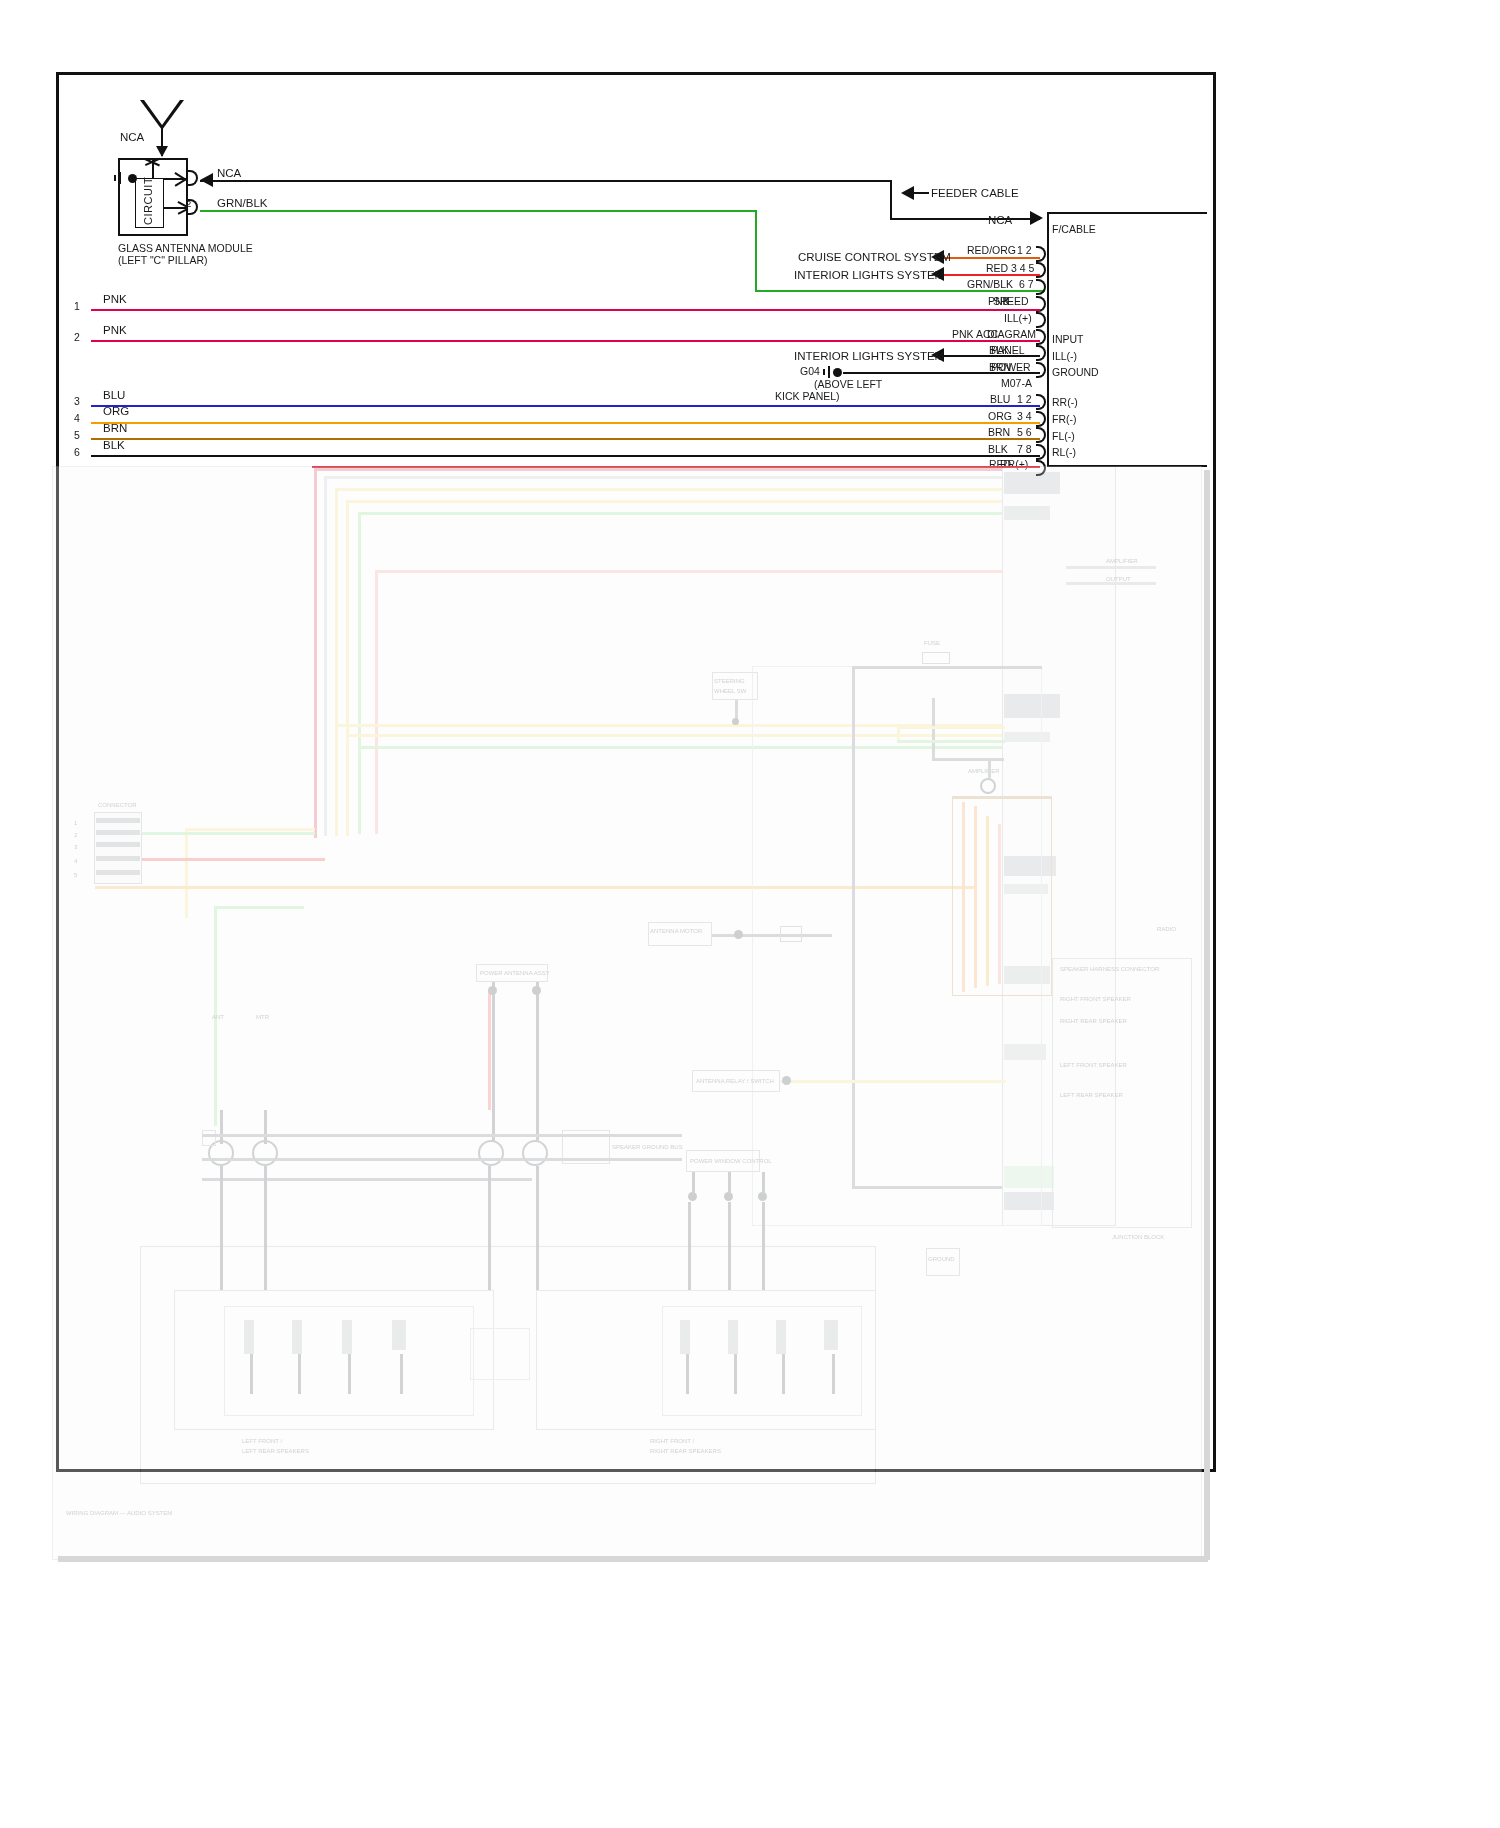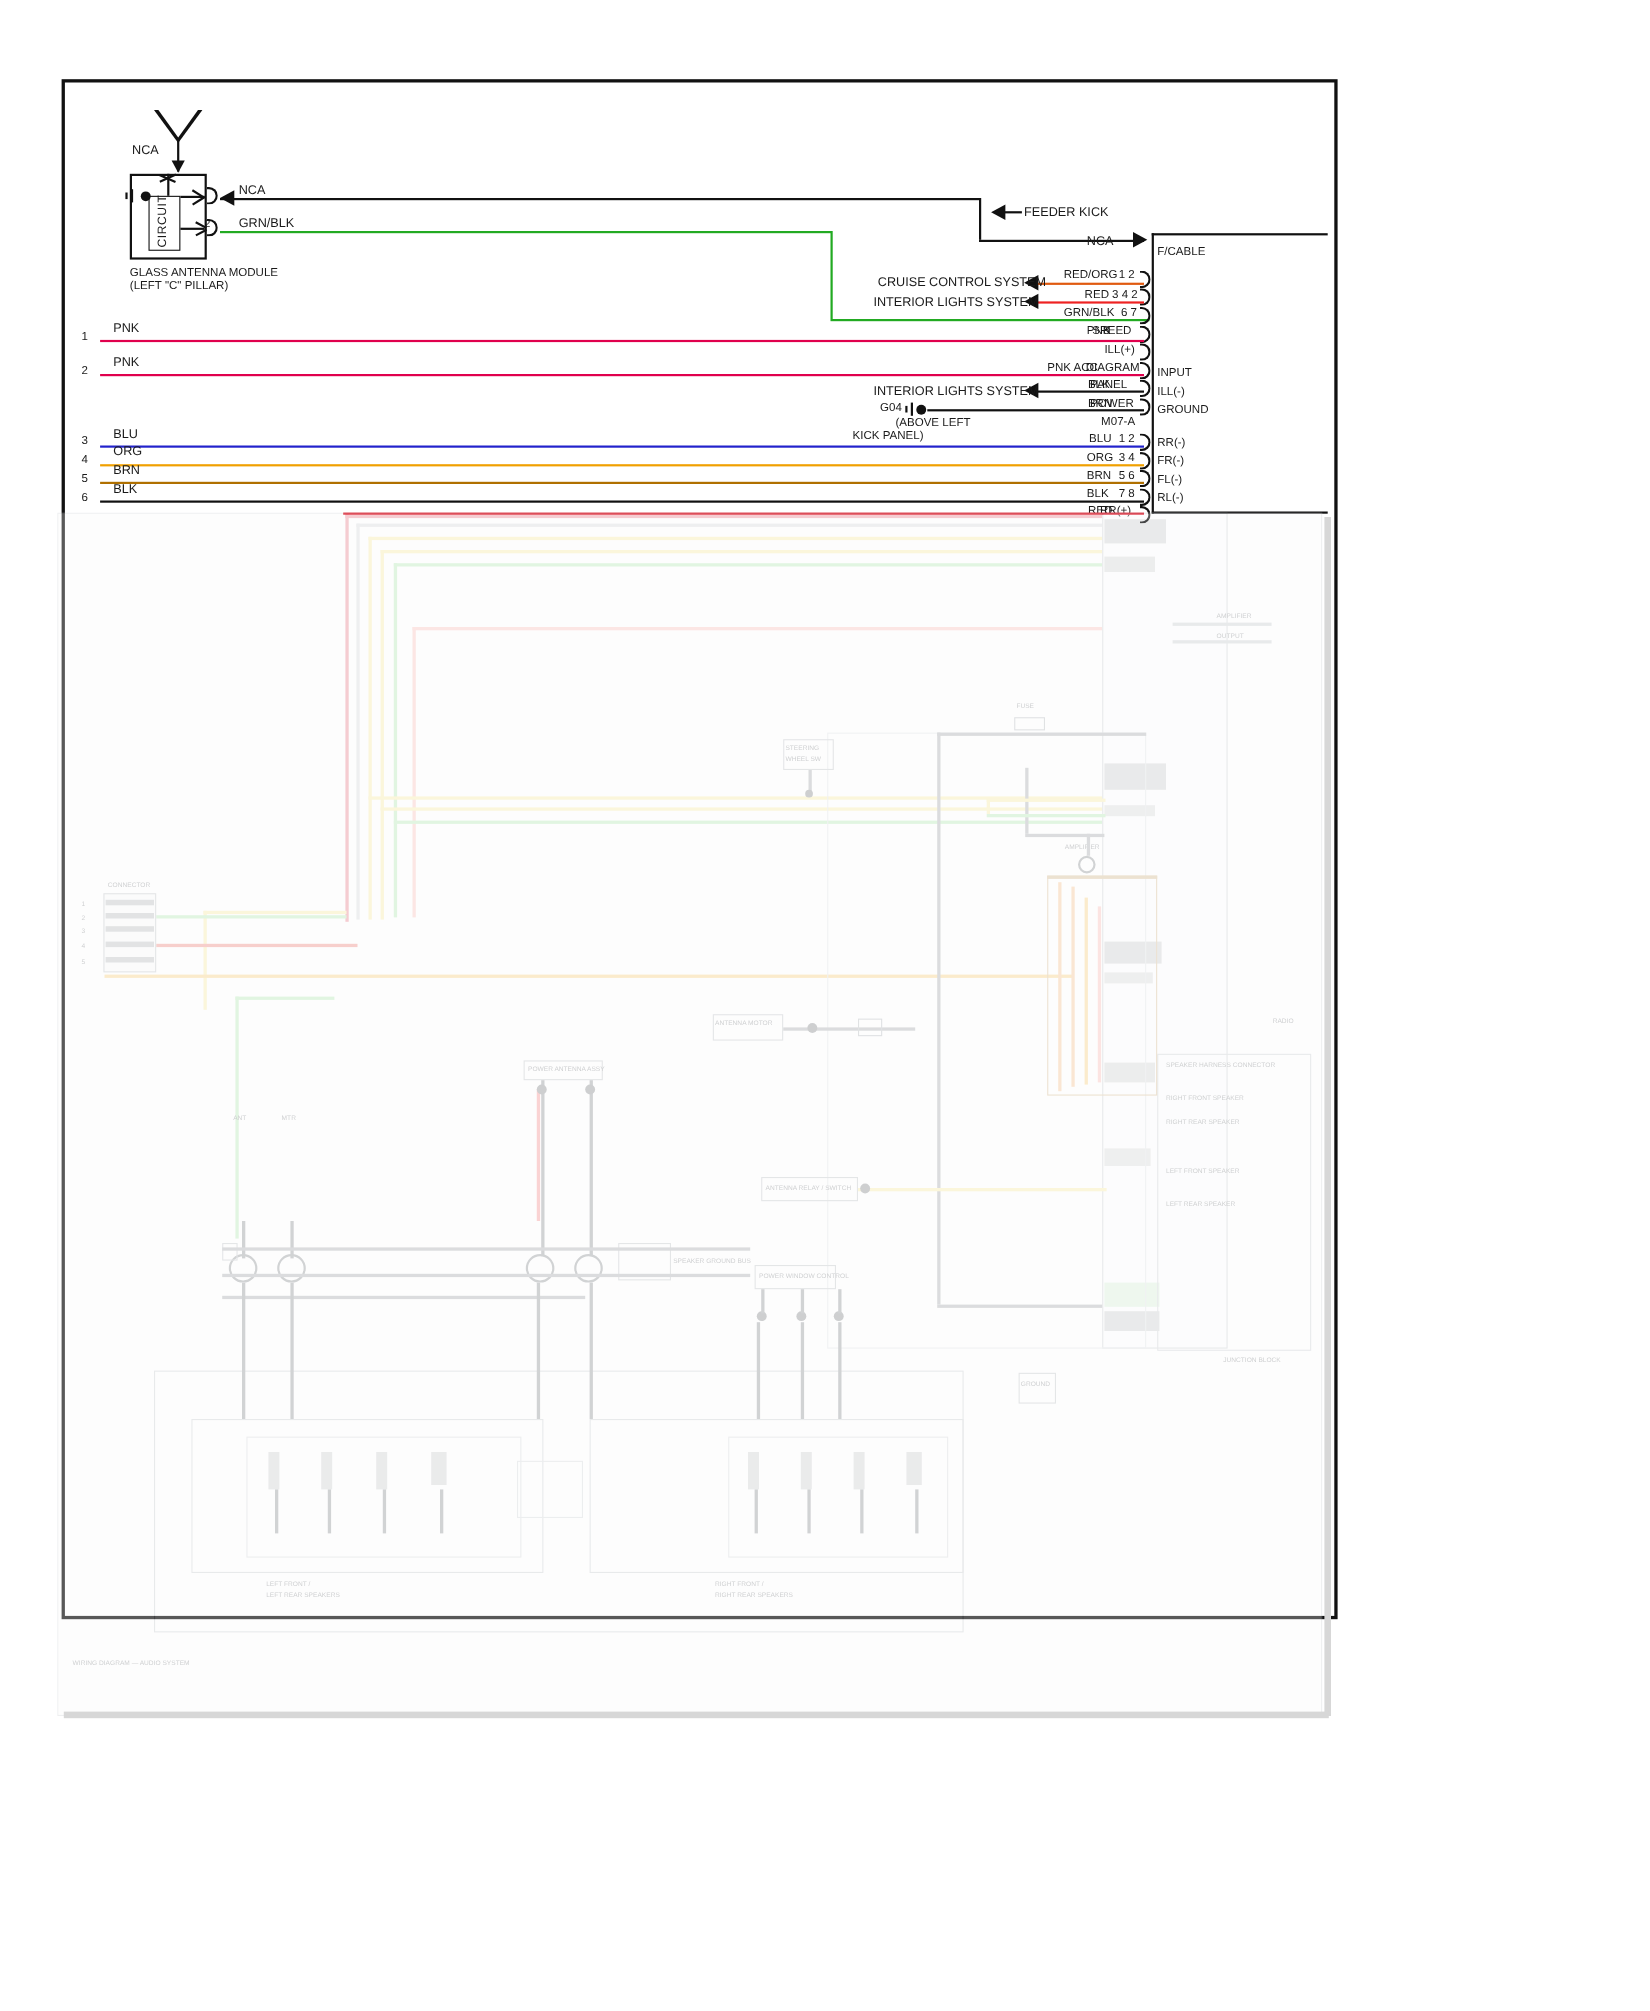--- a/index.html
+++ b/index.html
@@ -104,21 +104,21 @@
   <div class="lbl t10" style="left:118px;top:255px;">(LEFT "C" PILLAR)</div>
 
   <div class="wire" style="left:200px;top:180px;width:690px;border-color:#111;"></div>
   <div class="vwire" style="left:890px;top:180px;height:38px;border-color:#111;"></div>
   <div class="wire" style="left:890px;top:218px;width:150px;border-color:#111;"></div>
   <div class="arrowL" style="left:200px;top:173px;"></div>
   <div class="lbl t11" style="left:217px;top:168px;">NCA</div>
 
   <div class="blkline" style="left:905px;top:192px;width:24px;height:1.8px;"></div>
   <div class="arrowL" style="left:901px;top:186px;"></div>
-  <div class="lbl t11" style="left:931px;top:188px;">FEEDER KICK</div>
+  <div class="lbl t11" style="left:931px;top:188px;">FEEDER CABLE</div>
   <div class="lbl t11" style="left:988px;top:215px;">NCA</div>
   <div class="arrowR" style="left:1030px;top:211px;"></div>
 
   <div class="wire" style="left:200px;top:210px;width:556px;border-color:#22aa22;"></div>
   <div class="vwire" style="left:755px;top:210px;height:80px;border-color:#22aa22;"></div>
   <div class="wire" style="left:755px;top:290px;width:290px;border-color:#22aa22;"></div>
   <div class="lbl t11" style="left:217px;top:198px;">GRN/BLK</div>
 
   <div class="box" style="left:1047px;top:212px;width:160px;height:255px;border-right:none;"></div>
 
@@ -148,21 +148,21 @@
   <div class="wire" style="left:940px;top:257px;width:100px;border-color:#e05a10;"></div>
   <div class="arrowL" style="left:931px;top:250px;"></div>
   <div class="lbl t11" style="left:798px;top:252px;">CRUISE CONTROL SYSTEM</div>
   <div class="lbl t10" style="left:967px;top:245px;">RED/ORG</div>
   <div class="lbl t10" style="left:1017px;top:245px;">1 2</div>
 
   <div class="wire" style="left:940px;top:274px;width:100px;border-color:#ee2222;"></div>
   <div class="arrowL" style="left:931px;top:267px;"></div>
   <div class="lbl t11" style="left:794px;top:270px;">INTERIOR LIGHTS SYSTEM</div>
   <div class="lbl t10" style="left:986px;top:263px;">RED</div>
-  <div class="lbl t10" style="left:1011px;top:263px;">3 4 2</div>
+  <div class="lbl t10" style="left:1011px;top:263px;">3 4 5</div>
 
   <div class="lbl t10" style="left:967px;top:279px;">GRN/BLK</div>
   <div class="lbl t10" style="left:1019px;top:279px;">6 7</div>
 
   <div class="lbl t10" style="left:988px;top:296px;">PNK</div>
   <div class="lbl t10" style="left:1003px;top:296px;">8</div>
   <div class="lbl t10" style="left:993px;top:296px;">SPEED</div>
 
   <div class="lbl t10" style="left:1004px;top:313px;">ILL(+)</div>
 

